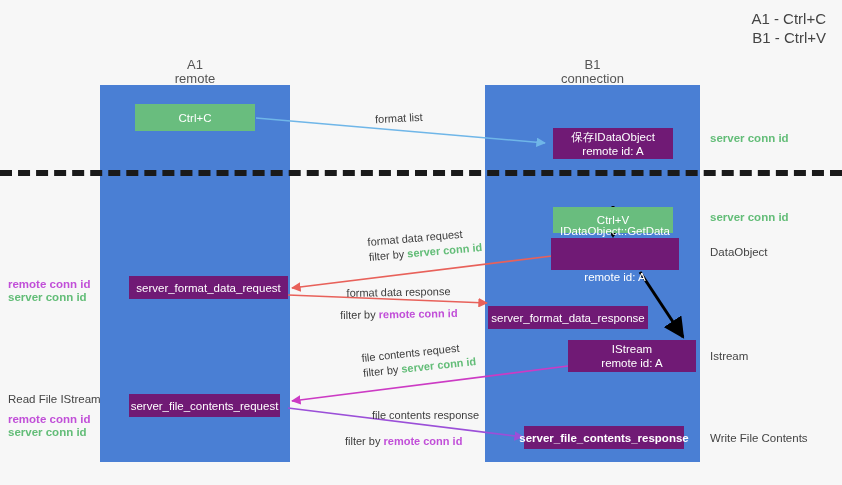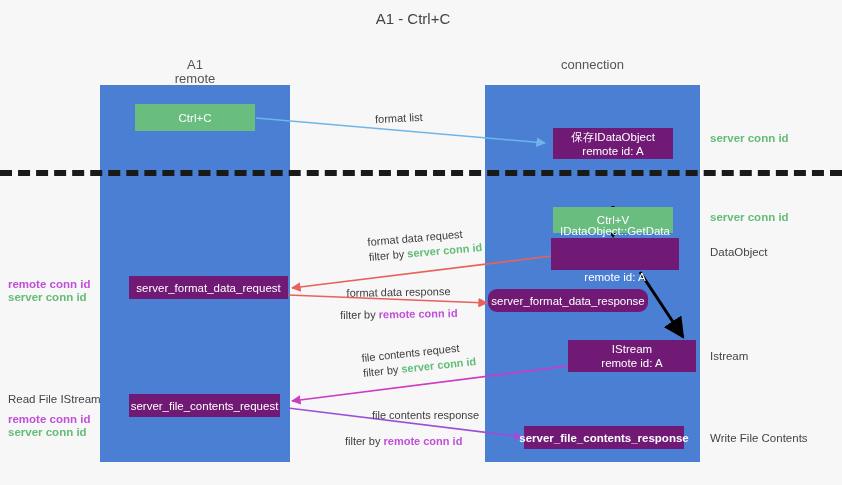--- a/index.html
+++ b/index.html
@@ -13,21 +13,21 @@
     font-family: "Liberation Sans", sans-serif;
     color: #404040;
   }
   #canvas { position: absolute; inset: 0; }
 
   .abs { position: absolute; }
 
   
   .title {
     left: 0; right: 16px; top: 9px;
-    text-align: center;
+    text-align: right;
     font-size: 15px;
     line-height: 19px;
     color: #444;
   }
 
   
   .col-head {
     text-align: center;
     font-size: 13px;
     line-height: 14px;
@@ -96,27 +96,29 @@
     z-index: 4;
   }
 </style>
 </head>
 <body>
 
 <div id="canvas">
 
   <div class="abs title">
     <div>A1 - Ctrl+C</div>
+    <div>B1 - Ctrl+V</div>
   </div>
 
   <div class="abs col-head" style="left:100px; width:190px; top:58px;">
     <div>A1</div>
     <div>remote</div>
   </div>
   <div class="abs col-head" style="left:485px; width:215px; top:58px;">
+    <div>B1</div>
     <div>connection</div>
   </div>
 
   <div class="abs lane a"></div>
   <div class="abs lane b"></div>
 
   <svg class="arrows">
     <defs>
       <marker id="ah-blue" viewBox="0 0 10 10" refX="9" refY="5" markerWidth="6" markerHeight="6" orient="auto-start-reverse">
         <path d="M 0 0 L 10 5 L 0 10 z" fill="#6fb6e8"></path>
@@ -172,21 +174,21 @@
 
   <div class="abs box orange" style="left:568px; top:340px; width:128px; height:32px;">
     <span>IStream</span>
     <span>remote id: A</span>
   </div>
 
   <div class="abs box orange" style="left:129px; top:276px; width:159px; height:23px;">
     <span>server_format_data_request</span>
   </div>
 
-  <div class="abs box orange" style="left:488px; top:289px; width:160px; height:23px;border-radius:9px;">
+  <div class="abs box orange" style="left:488px; top:306px; width:160px; height:23px;">
     <span>server_format_data_response</span>
   </div>
 
   <div class="abs box orange" style="left:129px; top:394px; width:151px; height:23px;">
     <span>server_file_contents_request</span>
   </div>
 
   <div class="abs box orange" style="left:524px; top:426px; width:160px; height:23px;font-weight:bold;">
     <span>server_file_contents_response</span>
   </div>

